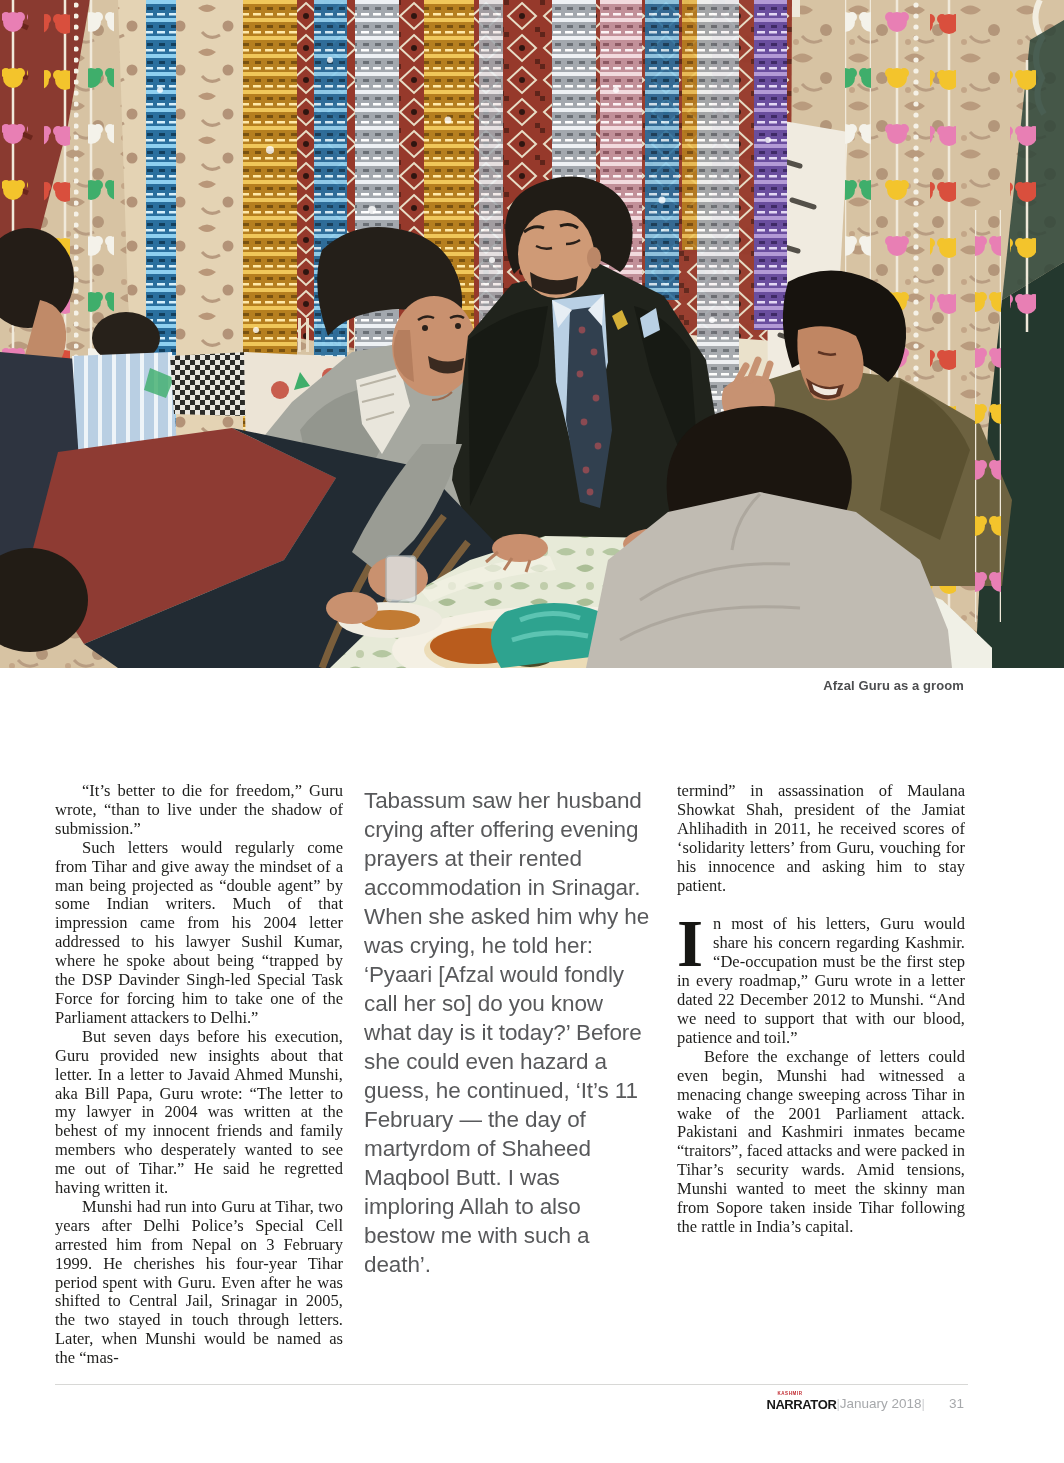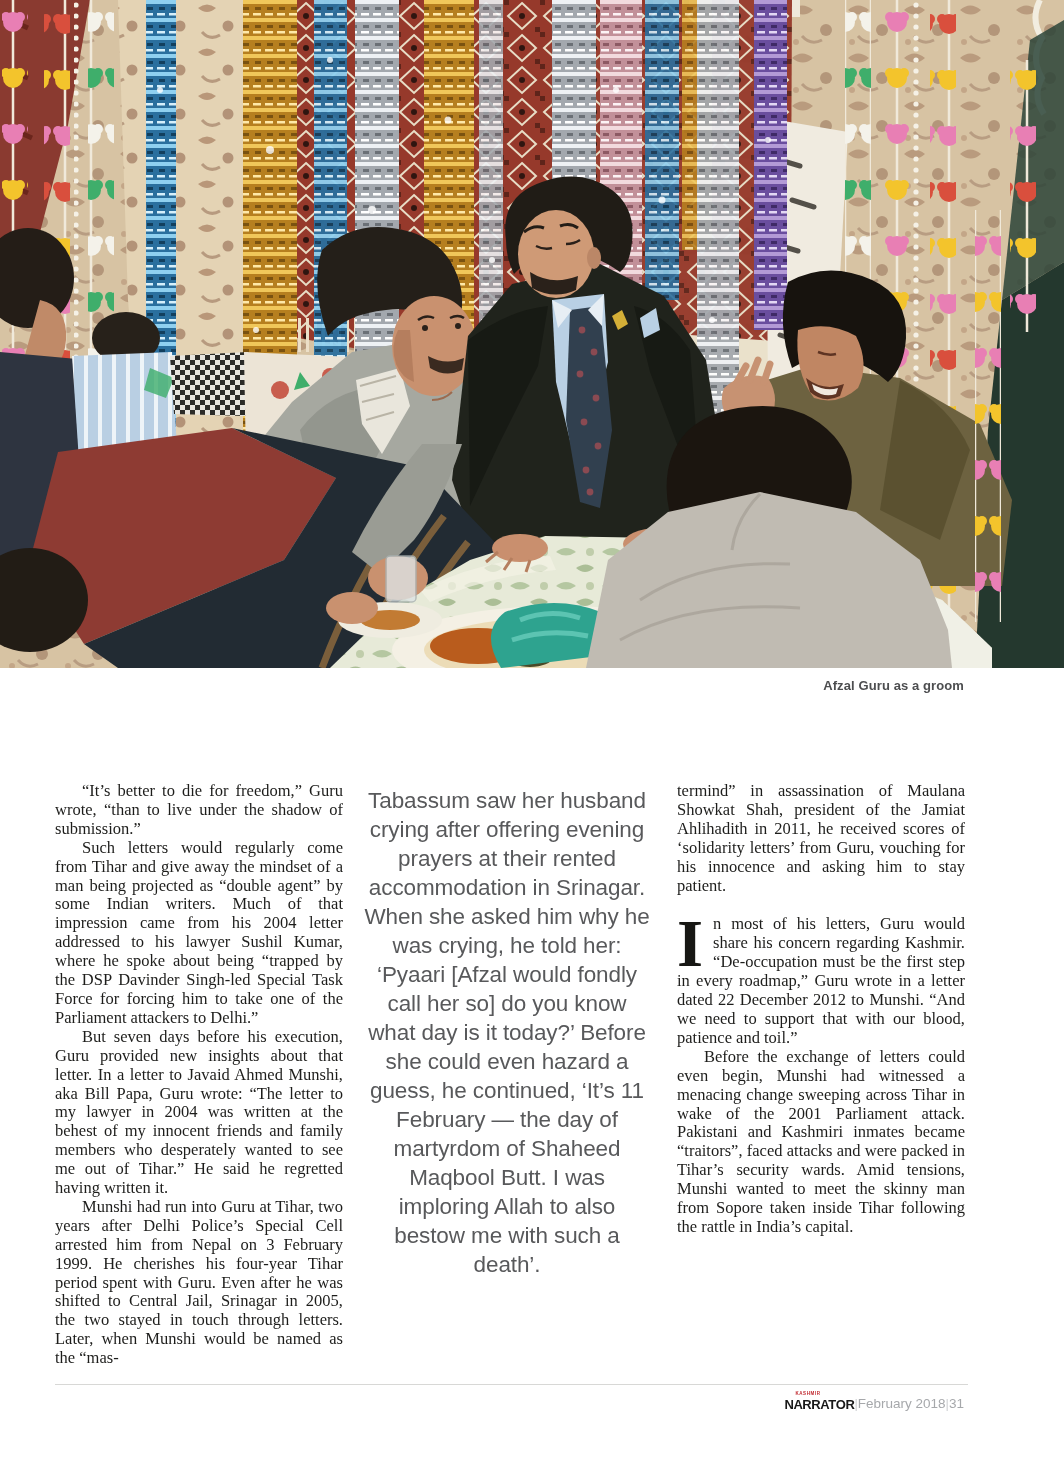--- a/index.html
+++ b/index.html
@@ -22,32 +22,32 @@
   .col p{text-indent:27px;}
   .col p.noindent{text-indent:0;}
   .col1{left:55px;}
   .col3{left:677px;}
   .dropcap-para{margin-top:20px;}
   .dropcap{float:left;font-family:"Liberation Serif",serif;font-weight:700;
     font-size:67px;line-height:52px;padding:2px 10px 0 0;color:#171714;}
 
   .pullquote{position:absolute;left:364px;top:786px;width:286px;
     font-family:"Liberation Sans",sans-serif;font-weight:300;
-    font-size:22.5px;line-height:29px;text-align:center;color:var(--quote);letter-spacing:-.1px;}
+    font-size:22.5px;line-height:29px;text-align:left;color:var(--quote);letter-spacing:-.1px;}
 
   .footer-rule{position:absolute;left:55px;top:1384px;width:913px;height:1px;background:var(--rule);}
   .footer{position:absolute;top:1394px;right:100px;display:flex;align-items:center;
     font-family:"Liberation Sans",sans-serif;font-size:13.5px;color:var(--footerText);}
   .footer .sep{color:#cfd1d3;font-size:13px;}
   .logo{position:relative;display:inline-block;padding-top:3px;}
   .logo-top{position:absolute;top:-2px;left:11px;font-size:4.5px;font-weight:700;
     letter-spacing:.6px;color:var(--logoRed);line-height:1;}
   .logo-main{font-family:"Liberation Sans",sans-serif;font-weight:700;font-size:13px;
     letter-spacing:-.4px;color:#181818;line-height:1;}
-  .pagenum{color:var(--footerText);}
+  .pagenum{color:var(--footerText);margin-left:24px;}
 </style>
 </head>
 <body>
 
 <div class="page">
 
   <figure class="photo">
   <svg viewBox="0 0 1064 668" xmlns="http://www.w3.org/2000/svg">
     <defs>
       <pattern id="wallp" width="56" height="48" patternUnits="userSpaceOnUse">
@@ -398,18 +398,18 @@
     <p>Before the exchange of letters could even begin, Munshi had witnessed a menacing change sweeping across Tihar in wake of the 2001 Parliament attack. Pakistani and Kashmiri inmates became “traitors”, faced attacks and were packed in Tihar’s security wards. Amid tensions, Munshi wanted to meet the skinny man from Sopore taken inside Tihar following the rattle in India’s capital.</p>
   </section>
 
   <div class="footer-rule"></div>
   <div class="footer">
     <span class="logo">
       <span class="logo-top">KASHMIR</span>
       <span class="logo-main">NARRATOR</span>
     </span>
     <span class="sep">|</span>
-    <span class="issue">February 2018</span>
+    <span class="issue">January 2018</span>
     <span class="sep">|</span>
     <span class="pagenum">31</span>
   </div>
 
 </div>
 
 </body></html>

